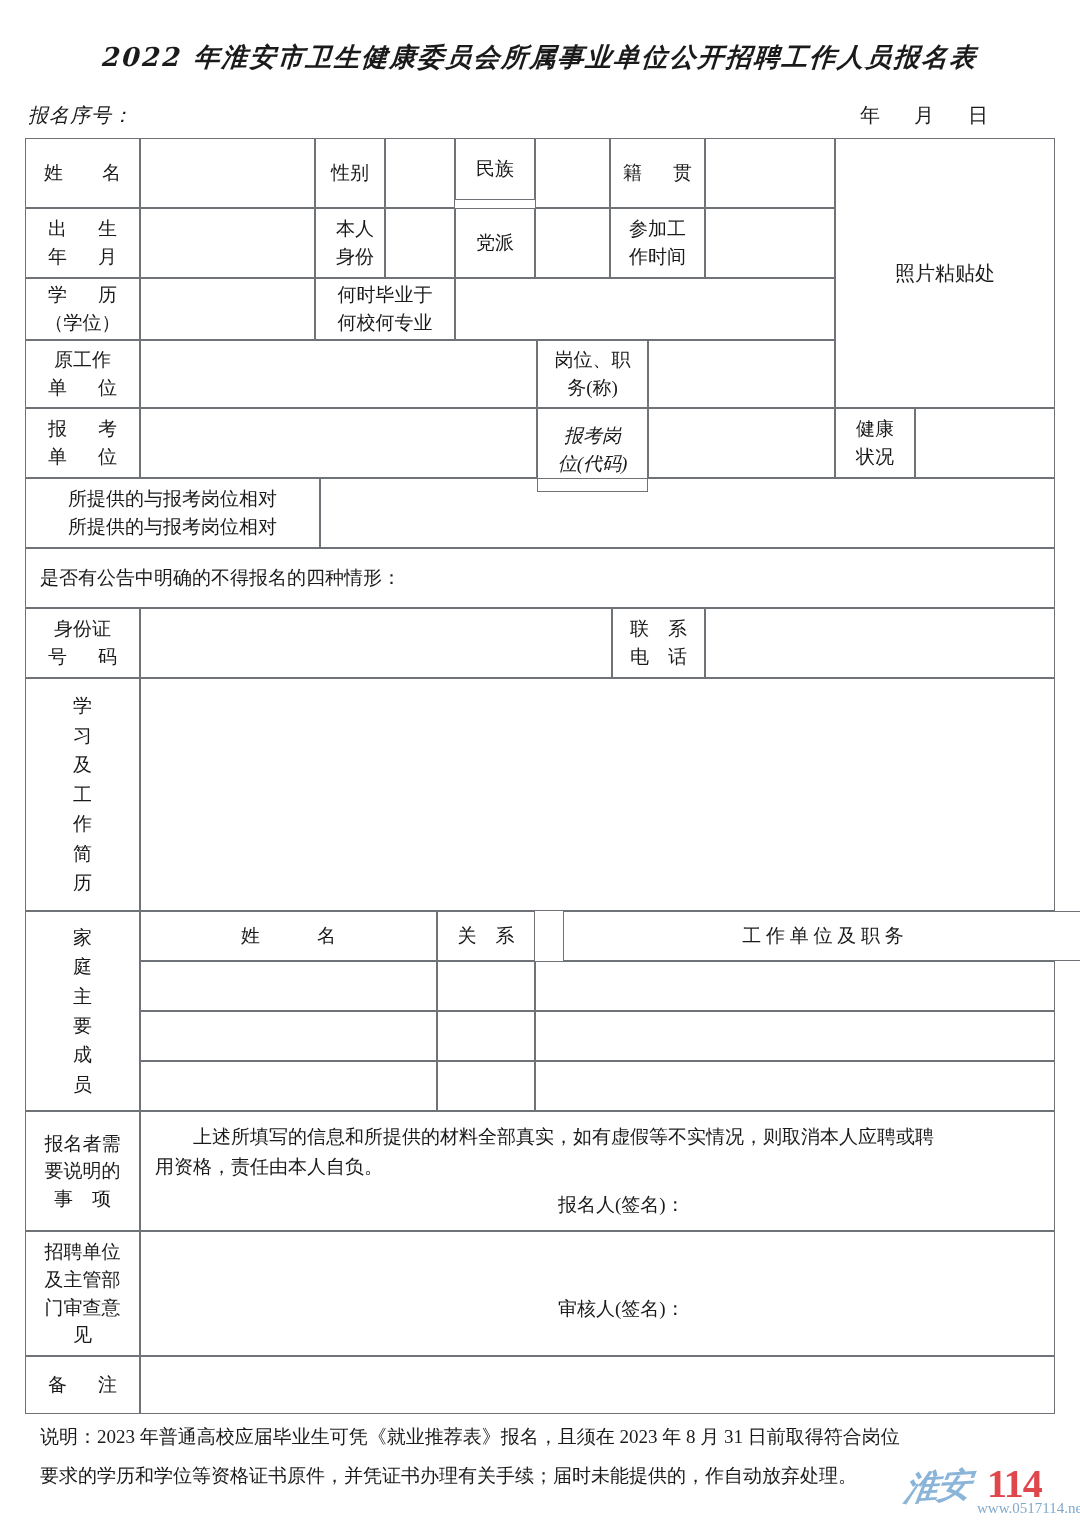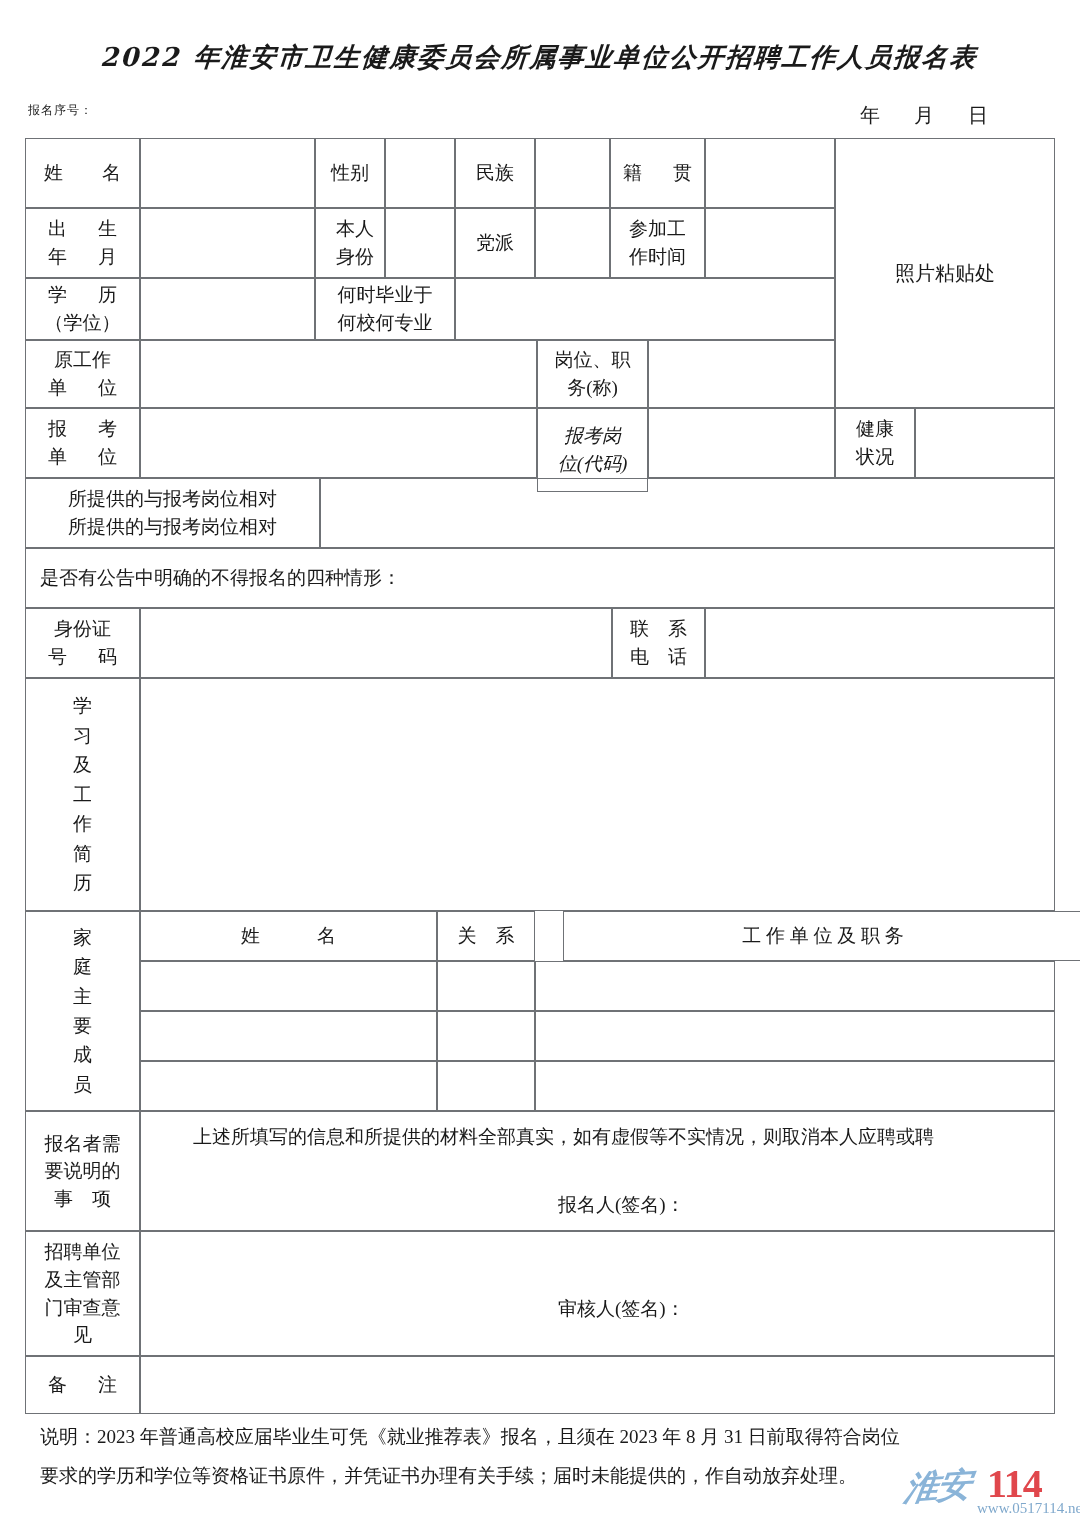--- a/index.html
+++ b/index.html
@@ -20,21 +20,21 @@
     font-size:26px;
     font-weight:700;
     letter-spacing:2px;
     font-family:"DejaVu Serif","Liberation Serif",serif;
     font-style:italic;
     transform:skewX(-4deg);
     white-space:nowrap;
   }
 
   
-  .hdr-left{position:absolute;left:28px;top:102px;font-size:12px;letter-spacing:1px;}
+  .hdr-left{position:absolute;left:28px;top:102px;font-size:20px;letter-spacing:1px;font-style:italic;}
   .hdr-right{position:absolute;left:860px;top:102px;font-size:20px;letter-spacing:1px;}
   .hdr-right span{display:inline-block;width:54px;text-align:left;}
 
   
   .cell{
     position:absolute;
     box-sizing:border-box;
     border:1px solid #6f7276;
     background:transparent;
   }
@@ -107,21 +107,21 @@
 
   <div class="hdr-left">报名序号：</div>
   <div class="hdr-right">
     <span>年</span><span>月</span><span>日</span>
   </div>
 
   <div class="cell lbl lbl-sp" style="left:25px;top:138px;width:115px;height:70px;">姓　名</div>
   <div class="cell val" style="left:140px;top:138px;width:175px;height:70px;"></div>
   <div class="cell lbl" style="left:315px;top:138px;width:70px;height:70px;">性别</div>
   <div class="cell val" style="left:385px;top:138px;width:70px;height:70px;"></div>
-  <div class="cell lbl" style="left:455px;top:138px;width:80px;height:70px;">民族</div>
+  <div class="cell lbl" style="left:455px;top:138px;width:80px;height:62px;">民族</div>
   <div class="cell val" style="left:535px;top:138px;width:75px;height:70px;"></div>
   <div class="cell lbl lbl-sp2" style="left:610px;top:138px;width:95px;height:70px;">籍　贯</div>
   <div class="cell val" style="left:705px;top:138px;width:130px;height:70px;"></div>
 
   <div class="cell lbl" style="left:835px;top:138px;width:220px;height:270px;font-size:20px;">照片粘贴处</div>
 
   <div class="cell lbl two" style="left:25px;top:208px;width:115px;height:70px;">
     <div>
       <div class="lbl-sp2">出　生</div>
       <div class="lbl-sp2">年　月</div>
@@ -260,20 +260,21 @@
 
   <div class="cell lbl two" style="left:25px;top:1111px;width:115px;height:120px;justify-content:center;">
     <div>
       <div>报名者需</div>
       <div>要说明的</div>
       <div>事　项</div>
     </div>
   </div>
   <div class="decl" style="left:140px;top:1111px;width:915px;height:120px;">
     <p class="indent">上述所填写的信息和所提供的材料全部真实，如有虚假等不实情况，则取消本人应聘或聘</p>
+    <p>用资格，责任由本人自负。</p>
   </div>
   <div class="sign" style="left:558px;top:1192px;">报名人(签名)：</div>
 
   <div class="cell lbl two" style="left:25px;top:1231px;width:115px;height:125px;">
     <div>
       <div>招聘单位</div>
       <div>及主管部</div>
       <div>门审查意</div>
       <div>见</div>
     </div>

